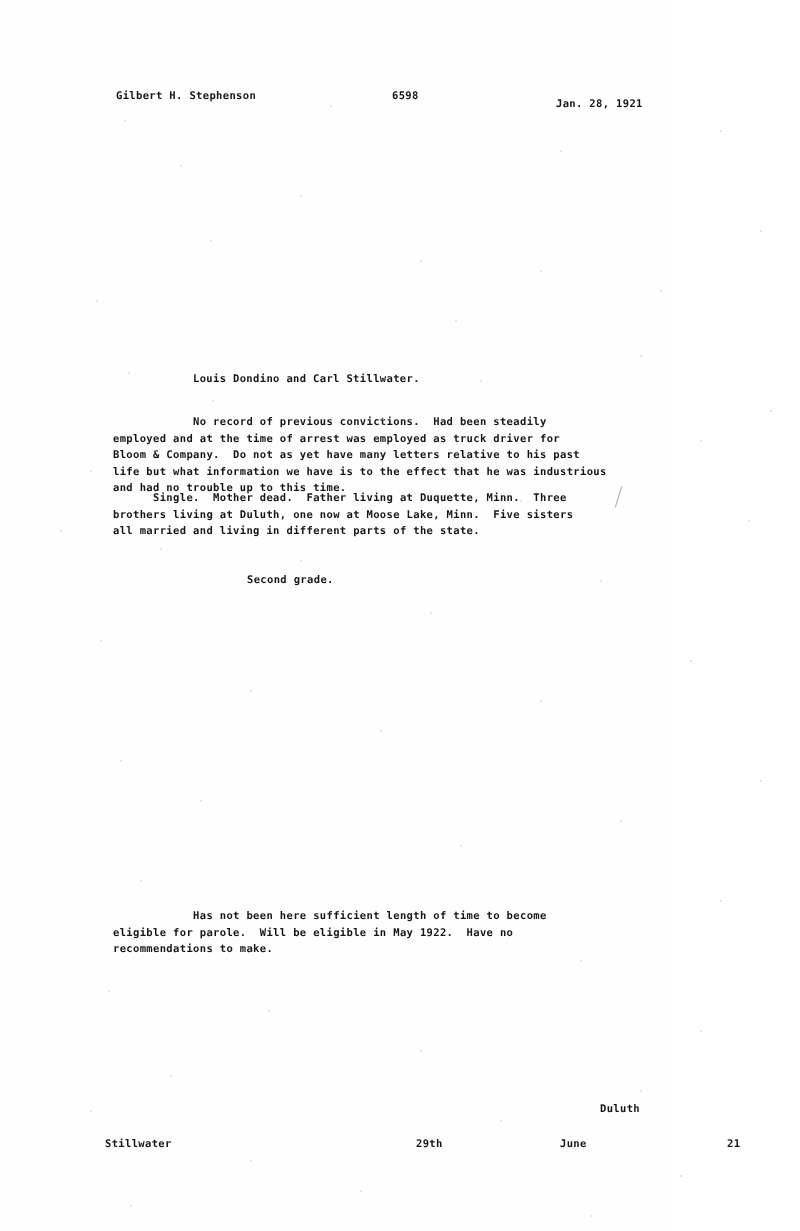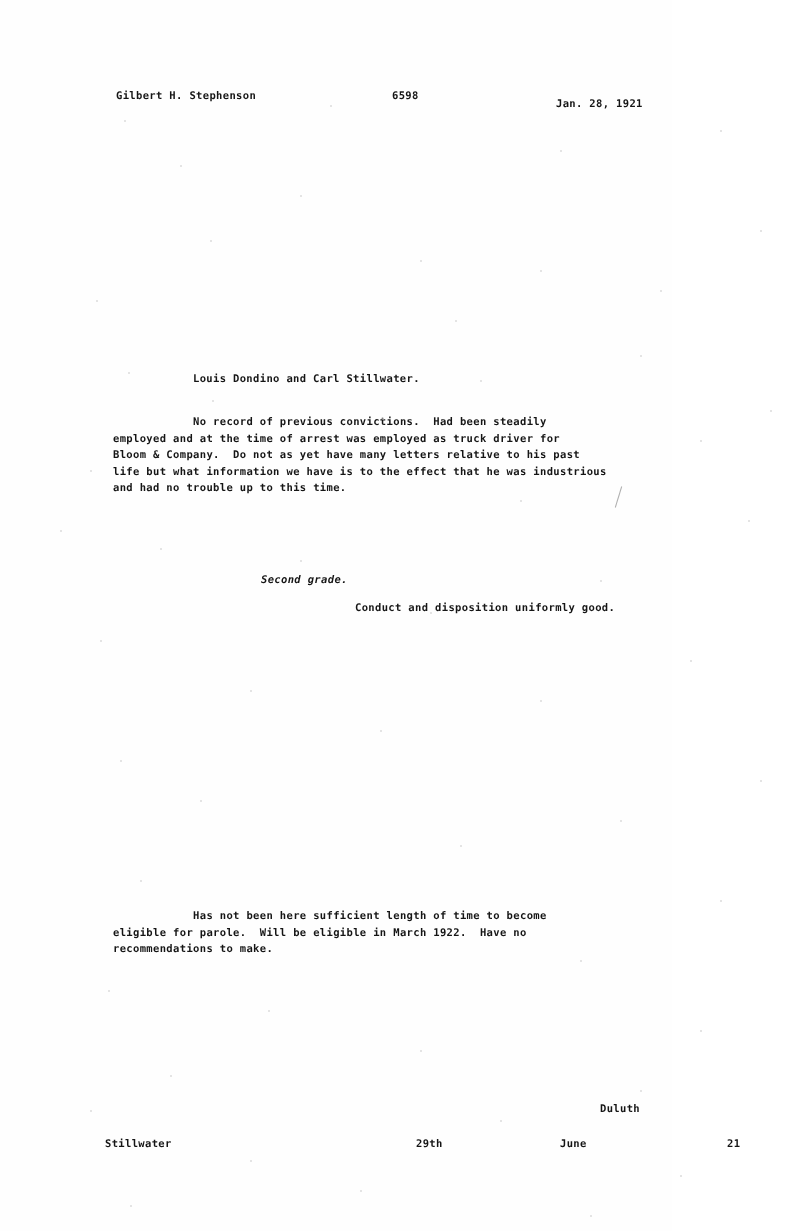--- a/index.html
+++ b/index.html
@@ -59,21 +59,21 @@
   
   #accomplices-line { left: 193px; top: 371px; }
 
   
   #history-block { left: 113px; top: 414px; }
 
   
   #family-block { left: 113px; top: 490px; }
 
   
-  #education-line { left: 261px; top: 572px; font-style: italic; }
+  #education-line { left: 247px; top: 572px; }
 
   
   #conduct-line { left: 355px; top: 600px; }
 
   
   #parole-block { left: 113px; top: 908px; }
 
   
   #warden-label   { left: 600px; top: 1101px; }
   #footer-place   { left: 105px; top: 1136px; }
@@ -104,28 +104,30 @@
 
 
   <div class="typed" id="accomplices-line">Louis Dondino and Carl Stillwater.</div>
 
   <div class="typed" id="history-block">            No record of previous convictions.  Had been steadily
 employed and at the time of arrest was employed as truck driver for
 Bloom &amp; Company.  Do not as yet have many letters relative to his past
 life but what information we have is to the effect that he was industrious
 and had no trouble up to this time.</div>
 
+  <div class="typed" id="family-block">      Single.  Mother dead.  Father living at Duquette, Minn.  Three
+brothers living at Duluth, one now at Moose Lake, Minn.  Five sisters
+all married and living in different parts of the state.</div>
   <div class="pen-stroke"></div>
 
   <div class="typed" id="education-line">Second grade.</div>
 
-  <div class="typed" id="conduct-line">Conduct and disposition uniformly good.</div>
 
   <div class="typed" id="parole-block">            Has not been here sufficient length of time to become
-eligible for parole.  Will be eligible in March 1922.  Have no
+eligible for parole.  Will be eligible in May 1922.  Have no
 recommendations to make.</div>
 
   <div class="typed" id="warden-label">Duluth</div>
   <div class="typed" id="footer-place">Stillwater</div>
   <div class="typed" id="footer-day">29th</div>
   <div class="typed" id="footer-month">June</div>
   <div class="typed" id="footer-year">21</div>
 
   <div id="speckle-layer">
       <div class="speckle" style="left: 124px; top: 120px;"></div>

